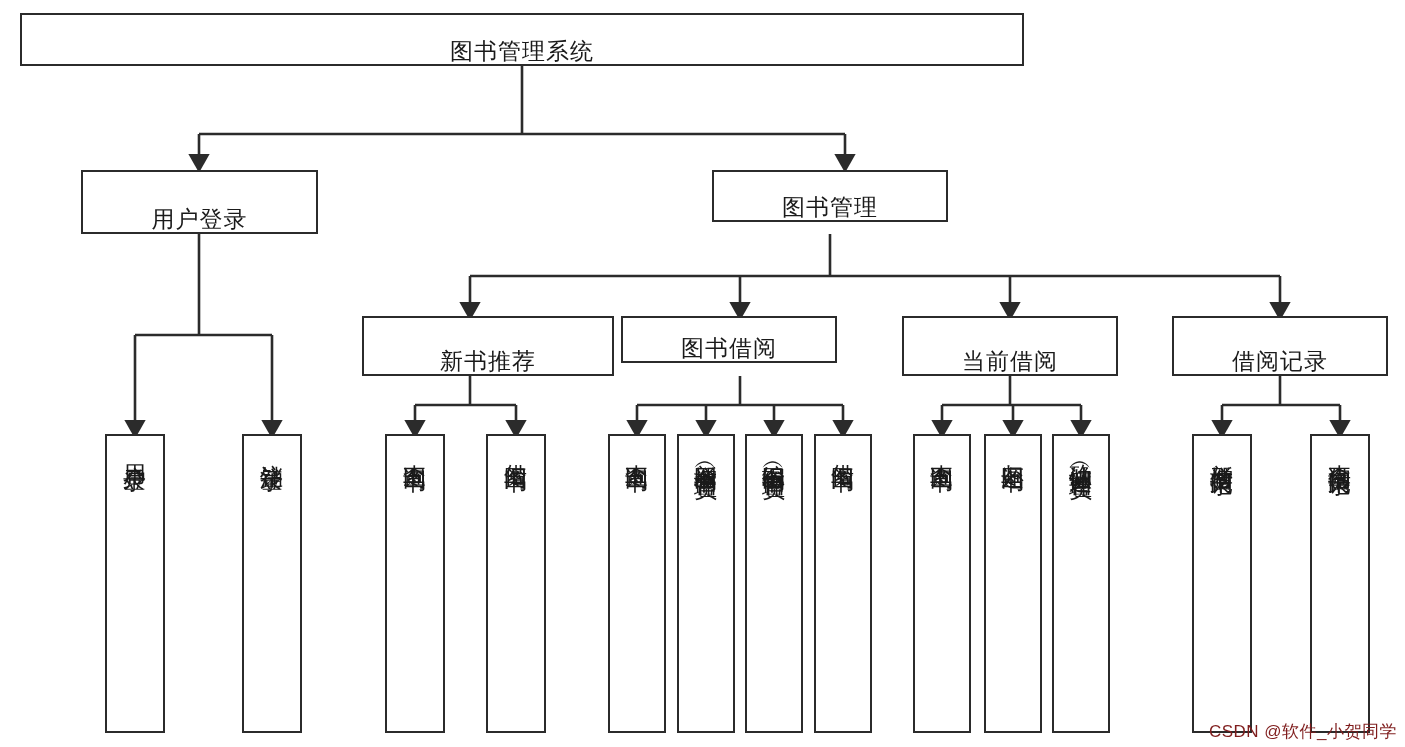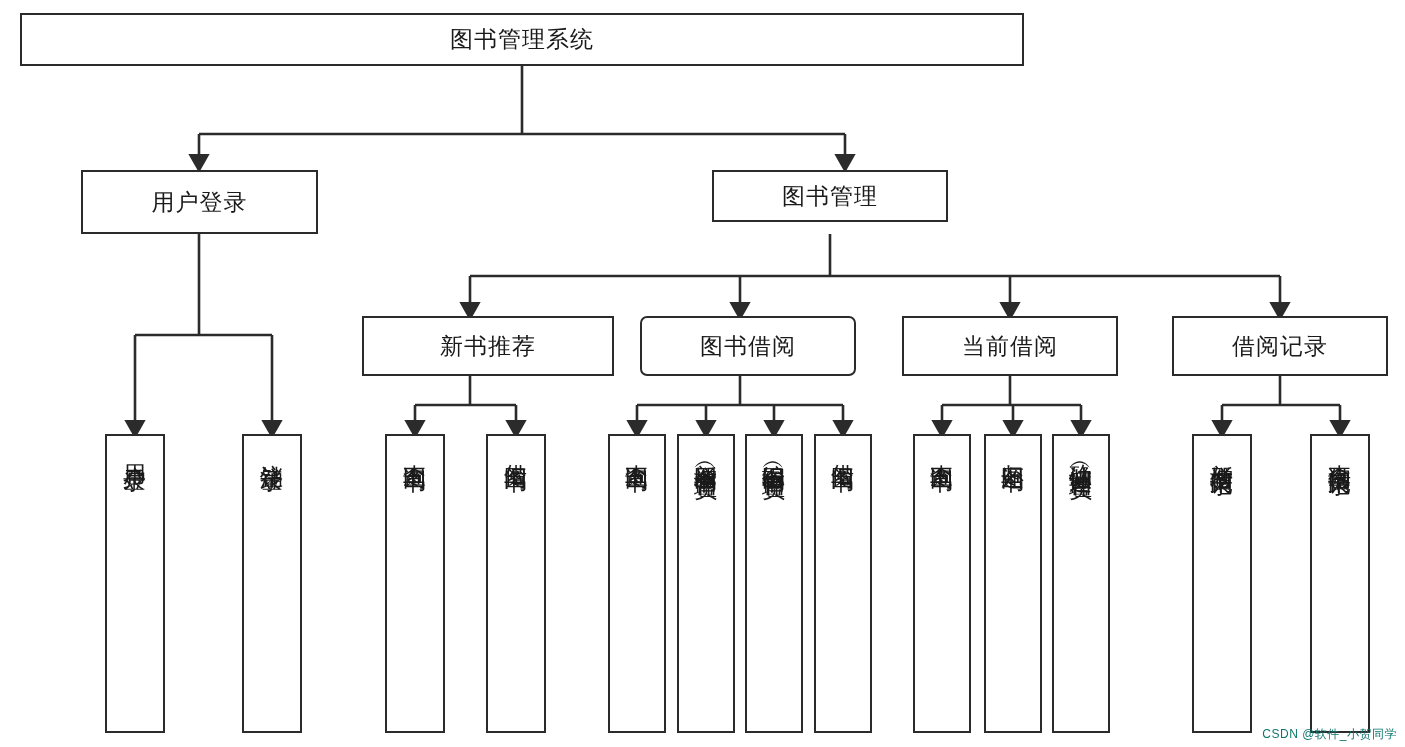--- a/index.html
+++ b/index.html
@@ -25,21 +25,21 @@
     top: 0;
     width: 1405px;
     height: 747px;
   }
   .node {
     position: absolute;
     box-sizing: border-box;
     background: #ffffff;
     border: 2px solid #2b2b2b;
     display: flex;
-    align-items: center;
+    align-items: flex-end;
     justify-content: center;
     color: #1a1a1a;
   }
   .node-label {
     display: block;
     text-align: center;
     color: #1a1a1a;
   }
   .node.h .node-label {
     font-size: 23px;
@@ -56,22 +56,22 @@
     text-orientation: upright;
     font-size: 23px;
     line-height: 1.22;
     letter-spacing: 2px;
     white-space: pre;
   }
   .watermark {
     position: absolute;
     right: 8px;
     bottom: 4px;
-    font-size: 12px;
-    color: #0f766e;
+    font-size: 17px;
+    color: #7f1d1d;
     letter-spacing: 0.5px;
     white-space: nowrap;
     pointer-events: none;
   }
 </style>
 </head>
 <body>
 
 <div id="diagram-root">
 
@@ -144,21 +144,21 @@
   <div class="node h" style="left:81px; top:170px; width:237px; height:64px;">
     <span class="node-label">用户登录</span>
   </div>
   <div class="node h" style="left:712px; top:170px; width:236px; height:52px;">
     <span class="node-label">图书管理</span>
   </div>
 
   <div class="node h" style="left:362px; top:316px; width:252px; height:60px;">
     <span class="node-label">新书推荐</span>
   </div>
-  <div class="node h" style="left:640px; top:316px; width:216px; height:60px;border-radius:7px;">
+  <div class="node h" style="left:621px; top:316px; width:216px; height:47px;">
     <span class="node-label">图书借阅</span>
   </div>
   <div class="node h" style="left:902px; top:316px; width:216px; height:60px;">
     <span class="node-label">当前借阅</span>
   </div>
   <div class="node h" style="left:1172px; top:316px; width:216px; height:60px;">
     <span class="node-label">借阅记录</span>
   </div>
 
   <div class="node v" style="left:105px; top:434px; width:60px; height:299px;">

